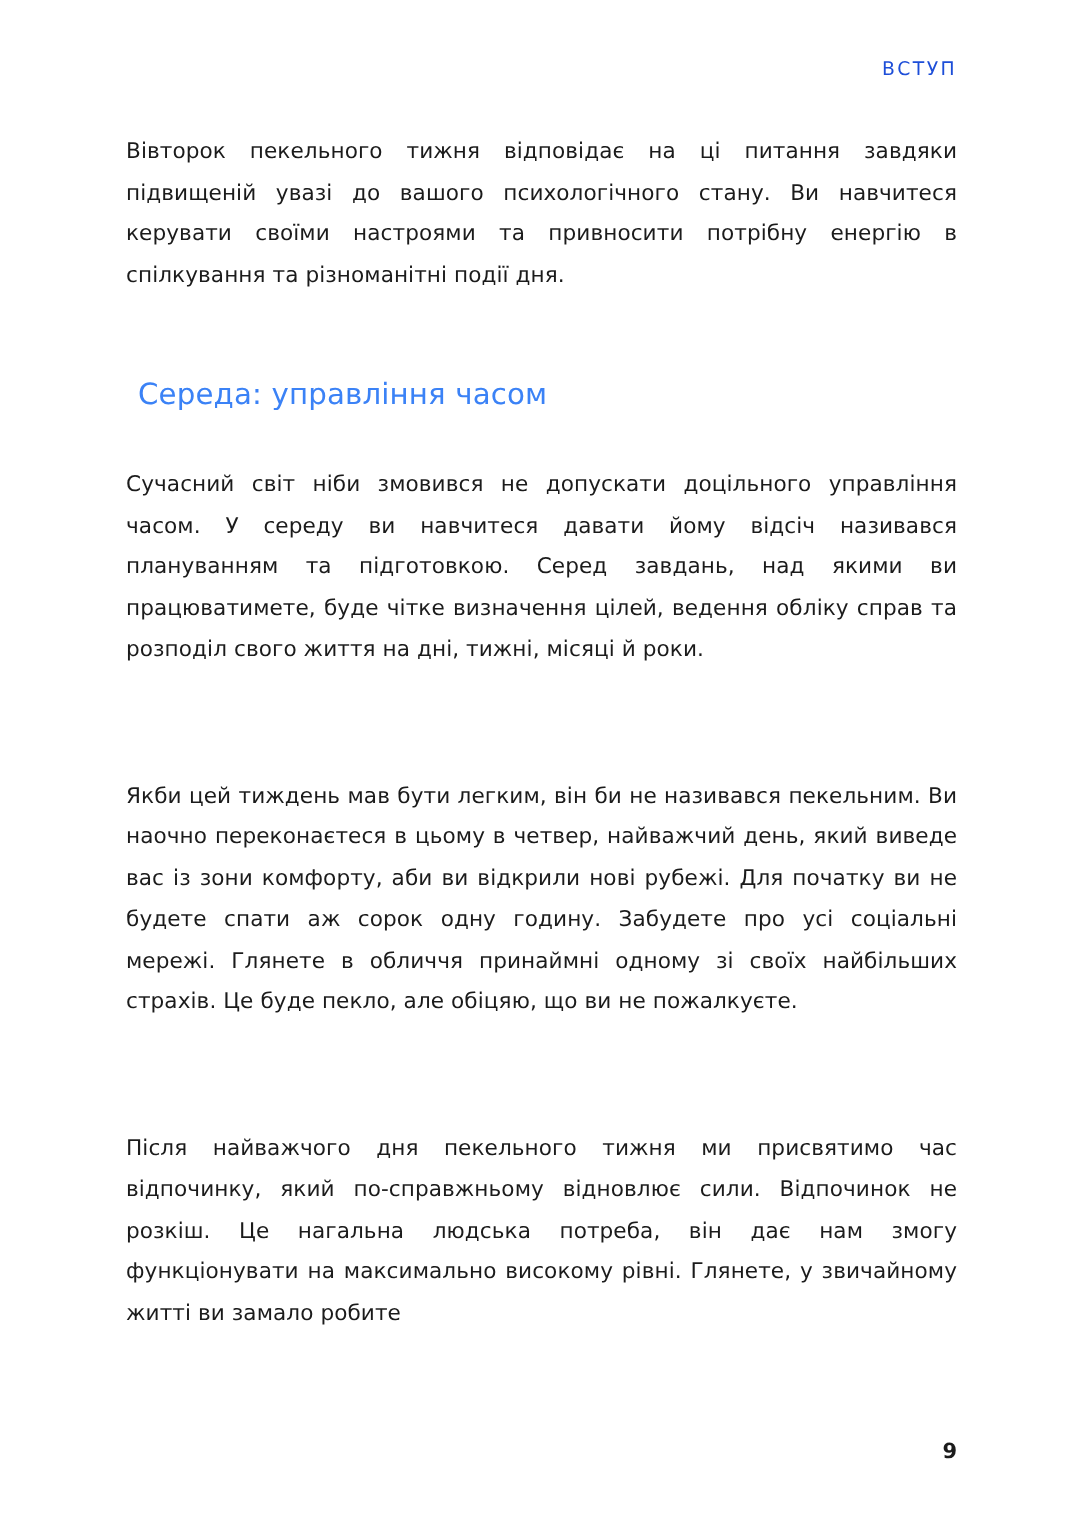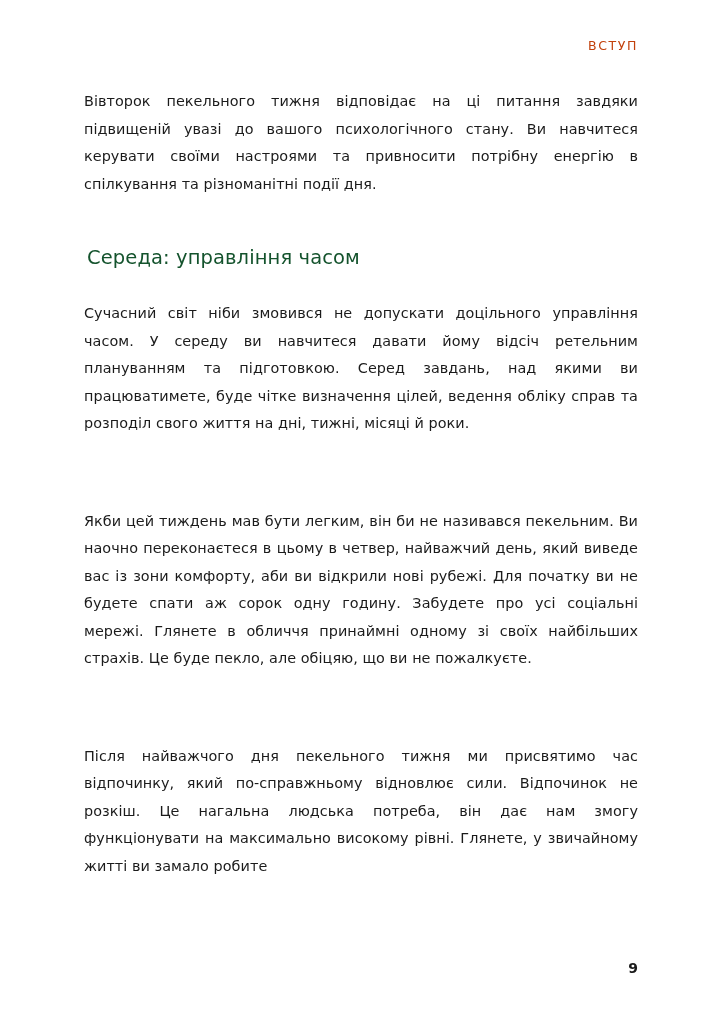--- a/index.html
+++ b/index.html
@@ -20,21 +20,21 @@
     inset: 0;
     background: #ffffff;
   }
   .running-head {
     position: absolute;
     top: 38px;
     right: 84px;
     font-family: "DejaVu Sans", sans-serif;
     font-size: 12.5px;
     letter-spacing: 1.6px;
-    color: #c2410c;
+    color: #1d4ed8;
     text-transform: uppercase;
     font-weight: 400;
   }
   .content {
     position: absolute;
     left: 84px;
     top: 88px;
     width: 554px;
   }
   p.body-text {
@@ -42,26 +42,26 @@
     font-family: "DejaVu Sans", sans-serif;
     font-size: 14.4px;
     line-height: 27.5px;
     text-align: justify;
     color: #1b1b1b;
     letter-spacing: 0.05px;
     -webkit-hyphens: manual;
     hyphens: manual;
   }
   h2.section-head {
-    margin: 3px;
+    margin: 8px;
     font-family: "DejaVu Sans", sans-serif;
     font-weight: 400;
     font-size: 19.5px;
     line-height: 26px;
-    color: #14532d;
+    color: #3b82f6;
     letter-spacing: 0.1px;
   }
   .gap-para-to-head { height: 44px; }
   .gap-head-to-para { height: 26px; }
   .gap-para-to-head2 { height: 44px; }
   .folio {
     position: absolute;
     right: 84px;
     bottom: 48px;
     font-family: "DejaVu Sans", sans-serif;
@@ -80,21 +80,21 @@
   <div class="content">
 
     <p class="body-text">Вівторок пекельного тижня відповідає на ці питання зав­дяки підвищеній увазі до вашого психологічного стану. Ви навчитеся керувати своїми настроями та привносити потрібну енергію в спілкування та різноманітні події дня.</p>
 
     <div class="gap-para-to-head"></div>
 
     <h2 class="section-head">Середа: управління часом</h2>
 
     <div class="gap-head-to-para"></div>
 
-    <p class="body-text">Сучасний світ ніби змовився не допускати доцільного управління часом. У середу ви навчитеся давати йому відсіч ретельним плануванням та підготовкою. Серед завдань, над якими ви працюватимете, буде чітке визна­чення цілей, ведення обліку справ та розподіл свого жит­тя на дні, тижні, місяці й роки.</p>
+    <p class="body-text">Сучасний світ ніби змовився не допускати доцільного управління часом. У середу ви навчитеся давати йому відсіч називався плануванням та підготовкою. Серед завдань, над якими ви працюватимете, буде чітке визна­чення цілей, ведення обліку справ та розподіл свого жит­тя на дні, тижні, місяці й роки.</p>
 
     <div class="gap-para-to-head2"></div>
 
 
     <div class="gap-head-to-para"></div>
 
     <p class="body-text">Якби цей тиждень мав бути легким, він би не називався пекельним. Ви наочно переконаєтеся в цьому в четвер, найважчий день, який виведе вас із зони комфорту, аби ви відкрили нові рубежі. Для початку ви не будете спати аж сорок одну годину. Забудете про усі соціальні мережі. Глянете в обличчя принаймні одному зі своїх найбільших страхів. Це буде пекло, але обіцяю, що ви не пожалкуєте.</p>
 
     <div class="gap-para-to-head2"></div>
 

